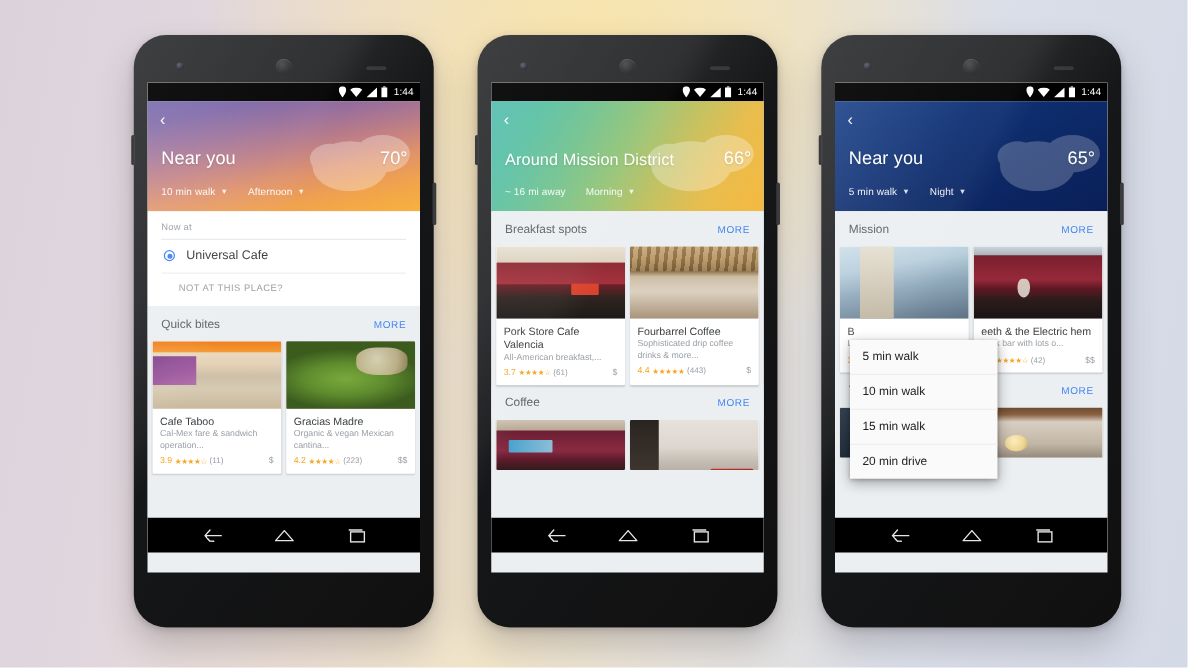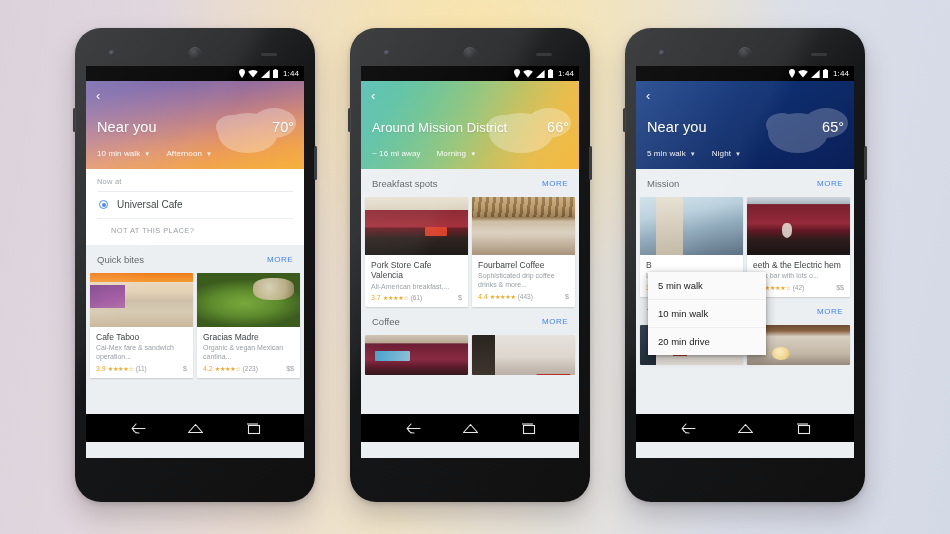--- a/index.html
+++ b/index.html
@@ -11,21 +11,21 @@
       linear-gradient(100deg,
         #dcd2dc 0%,
         #e0d6de 14%,
         #e9dcd4 30%,
         #f0e4c8 46%,
         #e6e2dc 62%,
         #dadee8 78%,
         #d4d9e6 100%);
     position: relative;
   }
-  .stage { position: absolute; inset: 0; }
+  .stage { position: absolute; inset: 0; margin-left: 32px; }
 
   
   .phone {
     position: absolute;
     top: 28px;
     width: 240px;
     height: 474px;
     border-radius: 26px;
     background: linear-gradient(128deg, #2f3032 0%, #27282a 28%, #161718 44%, #101011 100%);
     box-shadow: 0 14px 26px rgba(80,72,80,0.28), 0 2px 5px rgba(60,55,60,0.22);
@@ -697,20 +697,21 @@
           <div class="card">
             <div class="card-img tall-img">
                 <div class="ph ph-kitchen"></div>
               </div>
           </div>
         </div>
 
         <div class="dropdown">
           <div class="dd-item">5 min walk</div>
           <div class="dd-item">10 min walk</div>
+          <div class="dd-item">15 min walk</div>
           <div class="dd-item">20 min drive</div>
         </div>
       </div>
 
       <div class="navbar">
         <svg width="17" height="13" viewBox="0 0 17 13">
             <path d="M16 6.5H4M7 2 3 6.5 7 11M4 6.5c0 3 3 4.5 6 4.5" stroke="#e6e6e6" stroke-width="1.1" fill="none" stroke-linecap="round" stroke-linejoin="round"></path>
           </svg>
         <svg width="17" height="13" viewBox="0 0 17 13">
             <path d="M1.5 10.5 8.5 2.5l7 8z" stroke="#e6e6e6" stroke-width="1.1" fill="none" stroke-linejoin="round"></path>

